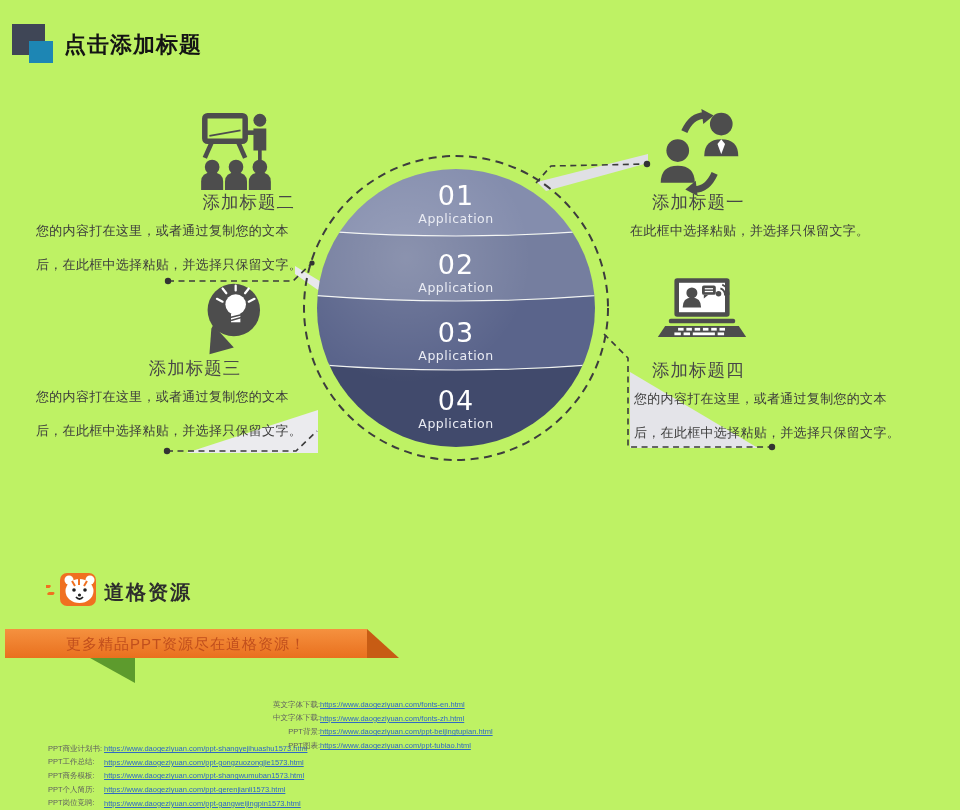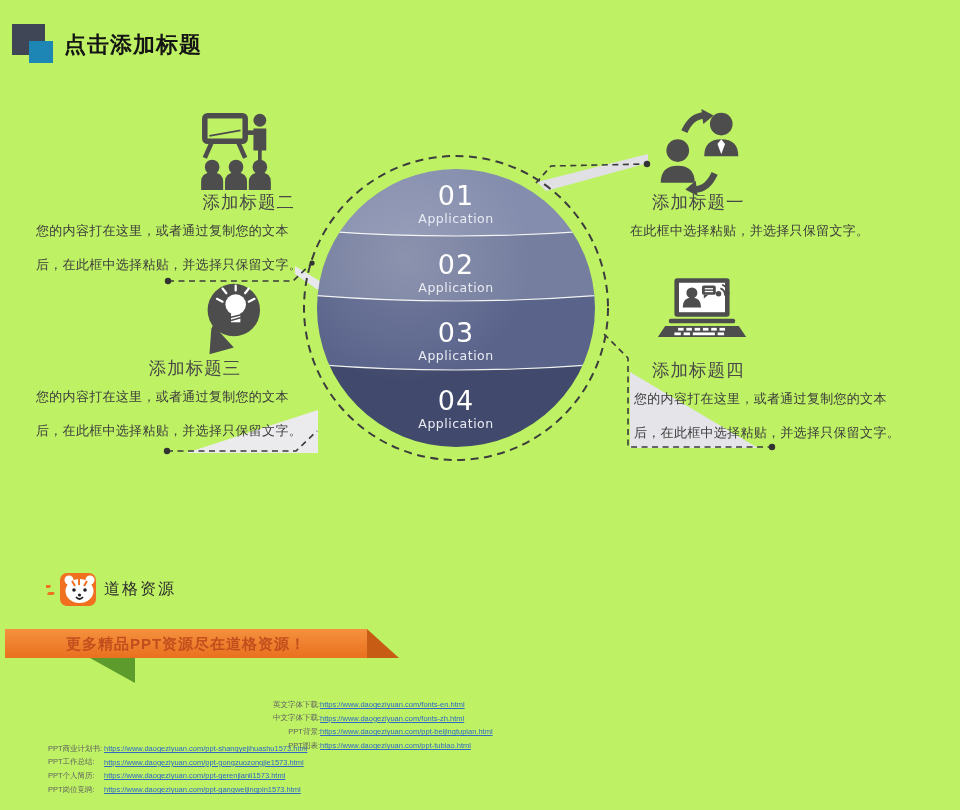--- a/index.html
+++ b/index.html
@@ -15,23 +15,23 @@
   
   .co-title{font-size:17.5px;color:#474747;letter-spacing:1px;white-space:nowrap;}
   .co-title.right{text-align:right;width:200px;}
   .co-body{font-size:13px;color:#3c3c3c;line-height:34px;white-space:nowrap;letter-spacing:.3px;}
 
   
   .ball-num{fill:#ffffff;font-size:27px;font-family:"DejaVu Sans",sans-serif;letter-spacing:1px;text-anchor:middle;}
   .ball-app{fill:#e9ebf3;font-size:12.5px;font-family:"DejaVu Sans",sans-serif;letter-spacing:.5px;text-anchor:middle;}
 
   
-  .brand-text{left:104px;top:579px;font-size:16px;font-weight:400;color:#2d2d2d;letter-spacing:2px;}
+  .brand-text{left:104px;top:579px;font-size:20px;font-weight:700;color:#2d2d2d;letter-spacing:2px;}
   .banner-orange{left:5px;top:629px;width:362px;height:29px;background:linear-gradient(180deg,#f5913f,#e9701e);
-    color:#C14F1D;font-size:15px;font-weight:700;line-height:29px;text-align:center;box-sizing:border-box;letter-spacing:1px;}
+    color:#C14F1D;font-size:15px;font-weight:400;line-height:29px;text-align:center;box-sizing:border-box;letter-spacing:1px;}
   .banner-fold-orange{left:367px;top:629px;width:32px;height:29px;background:#c75c14;
     clip-path:polygon(0 0,100% 100%,0 100%);}
   .banner-green{left:113px;top:658px;width:365px;height:25px;background:linear-gradient(180deg,#a4d055,#8ec13c);
     color:#ffffff;font-size:15px;font-weight:700;line-height:25px;text-align:center;letter-spacing:.5px;}
   .banner-fold-green{left:90px;top:658px;width:45px;height:25px;background:#5d9b2d;
     clip-path:polygon(0 0,100% 0,100% 100%);z-index:0;}
   .banner-green{z-index:1;}
 
   .links-col{top:698px;}
   .links-col .row{display:flex;height:13.6px;align-items:center;}
@@ -224,20 +224,24 @@
   <div class="abs links-col links-left">
     <div class="row">
       <span class="lbl">PPT商业计划书:</span>
       <span class="url">https://www.daogeziyuan.com/ppt-shangyejihuashu1573.html</span>
     </div>
     <div class="row">
       <span class="lbl">PPT工作总结:</span>
       <span class="url">https://www.daogeziyuan.com/ppt-gongzuozongjie1573.html</span>
     </div>
     <div class="row">
+      <span class="lbl">PPT商务模板:</span>
+      <span class="url">https://www.daogeziyuan.com/ppt-shangwumuban1573.html</span>
+    </div>
+    <div class="row">
       <span class="lbl">PPT个人简历:</span>
       <span class="url">https://www.daogeziyuan.com/ppt-gerenjianli1573.html</span>
     </div>
     <div class="row">
       <span class="lbl">PPT岗位竞聘:</span>
       <span class="url">https://www.daogeziyuan.com/ppt-gangweijingpin1573.html</span>
     </div>
   </div>
 
   <div class="abs links-col links-right">

